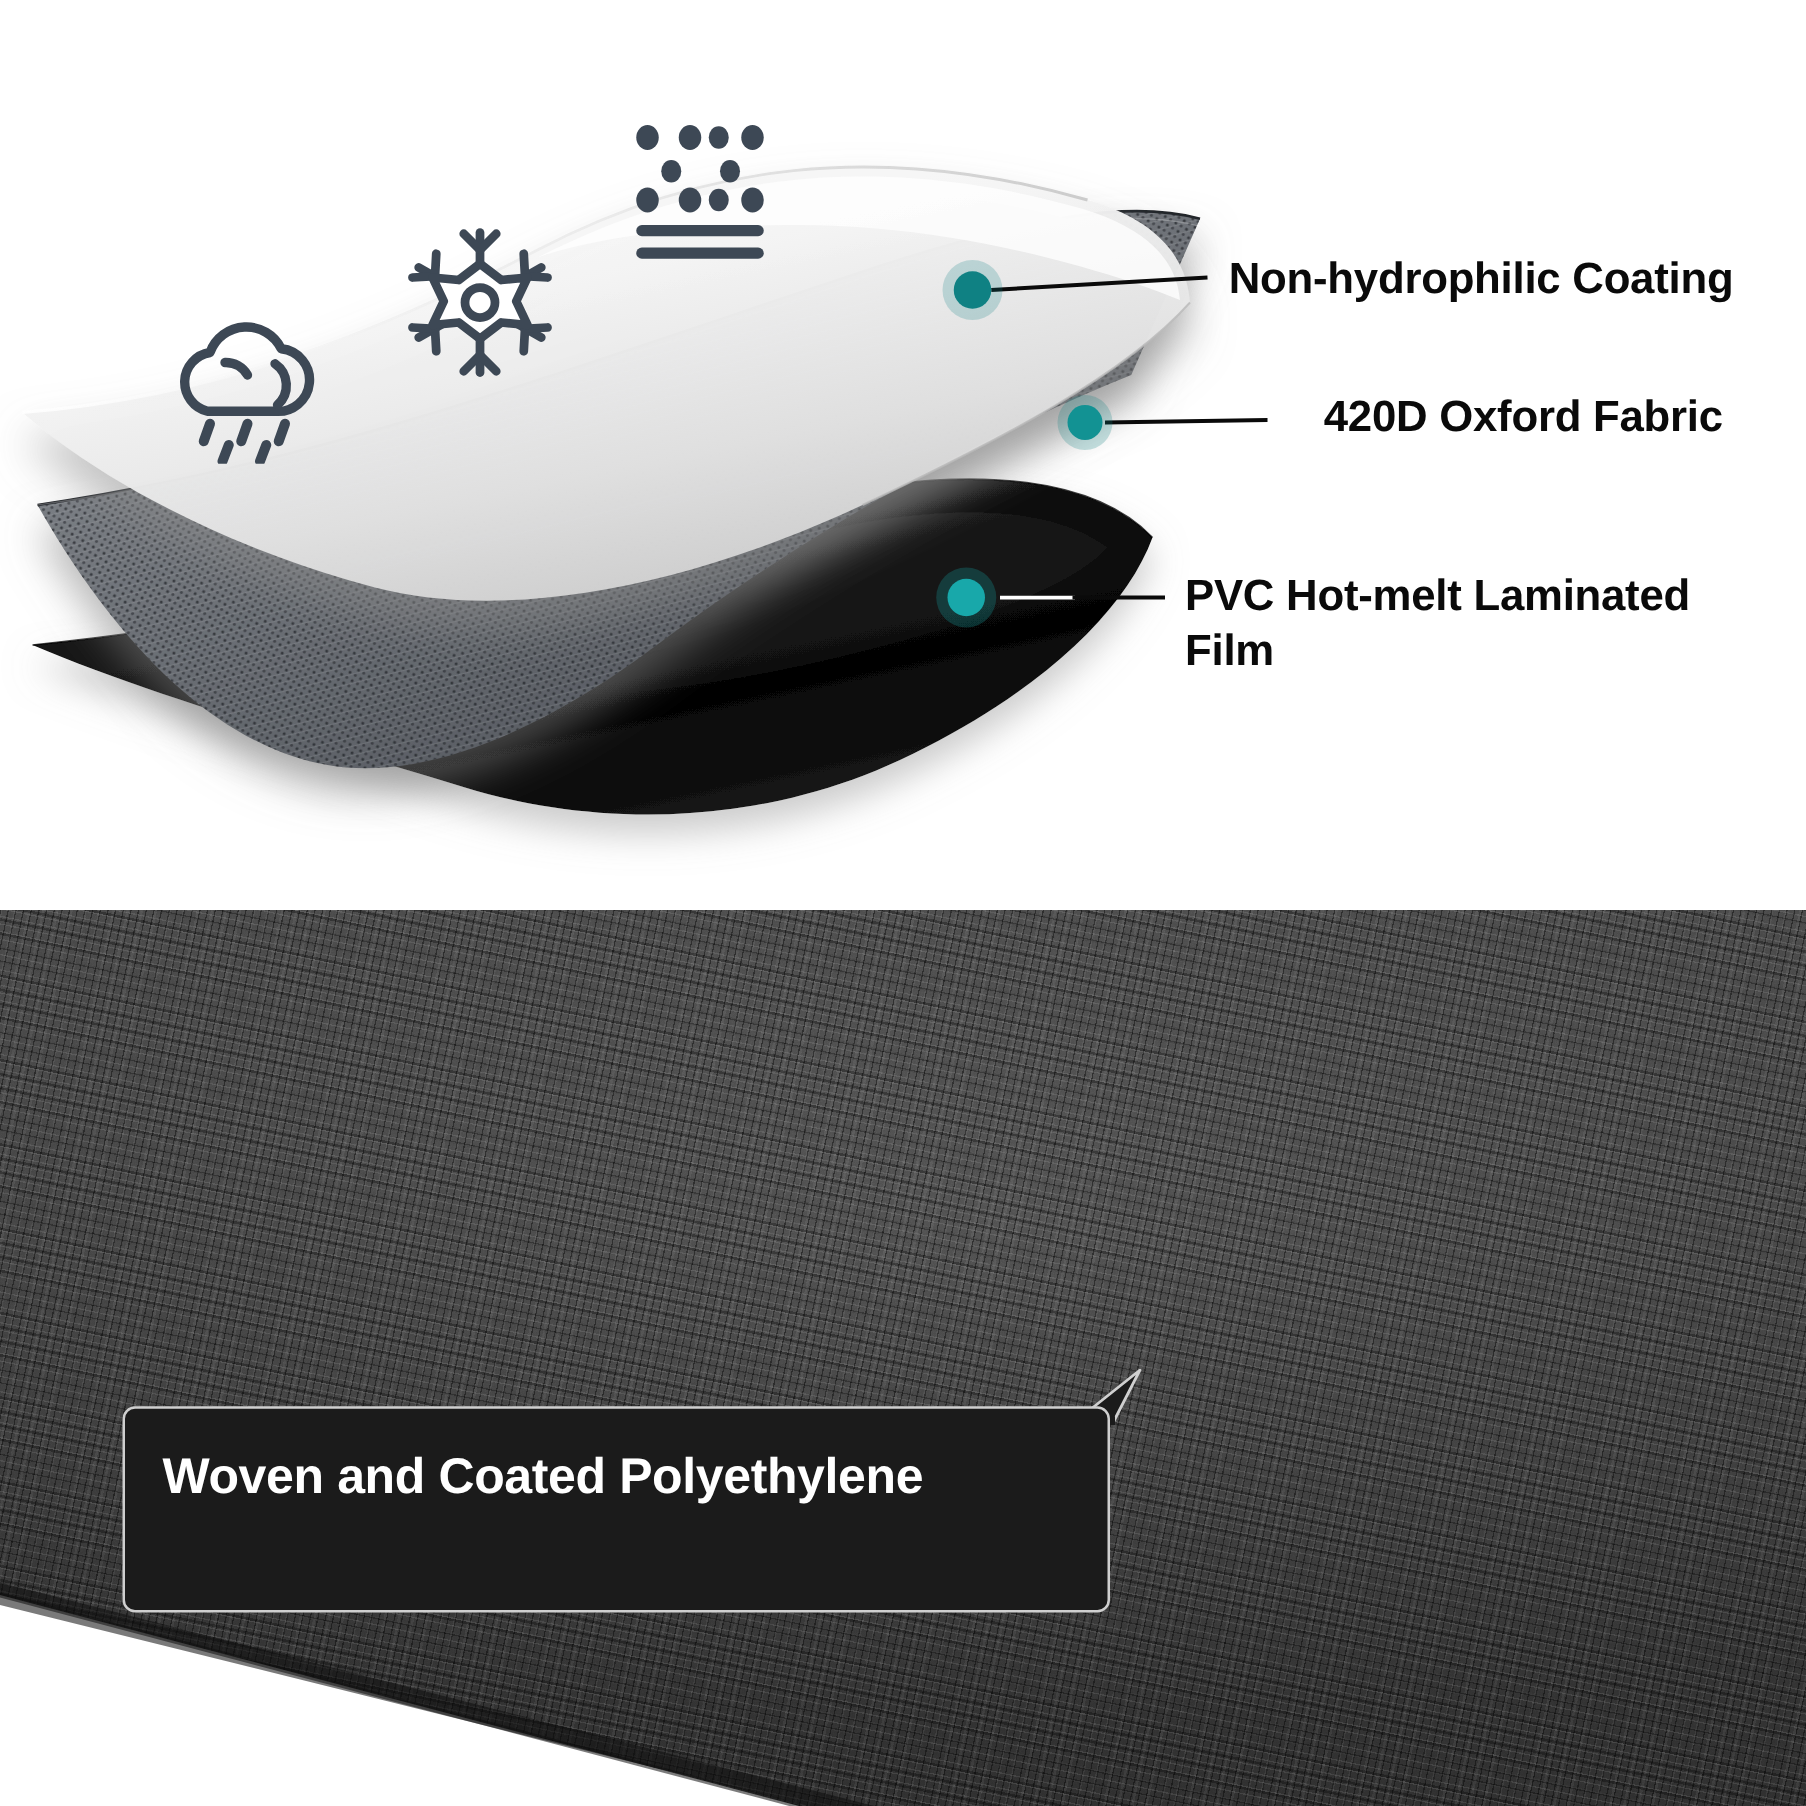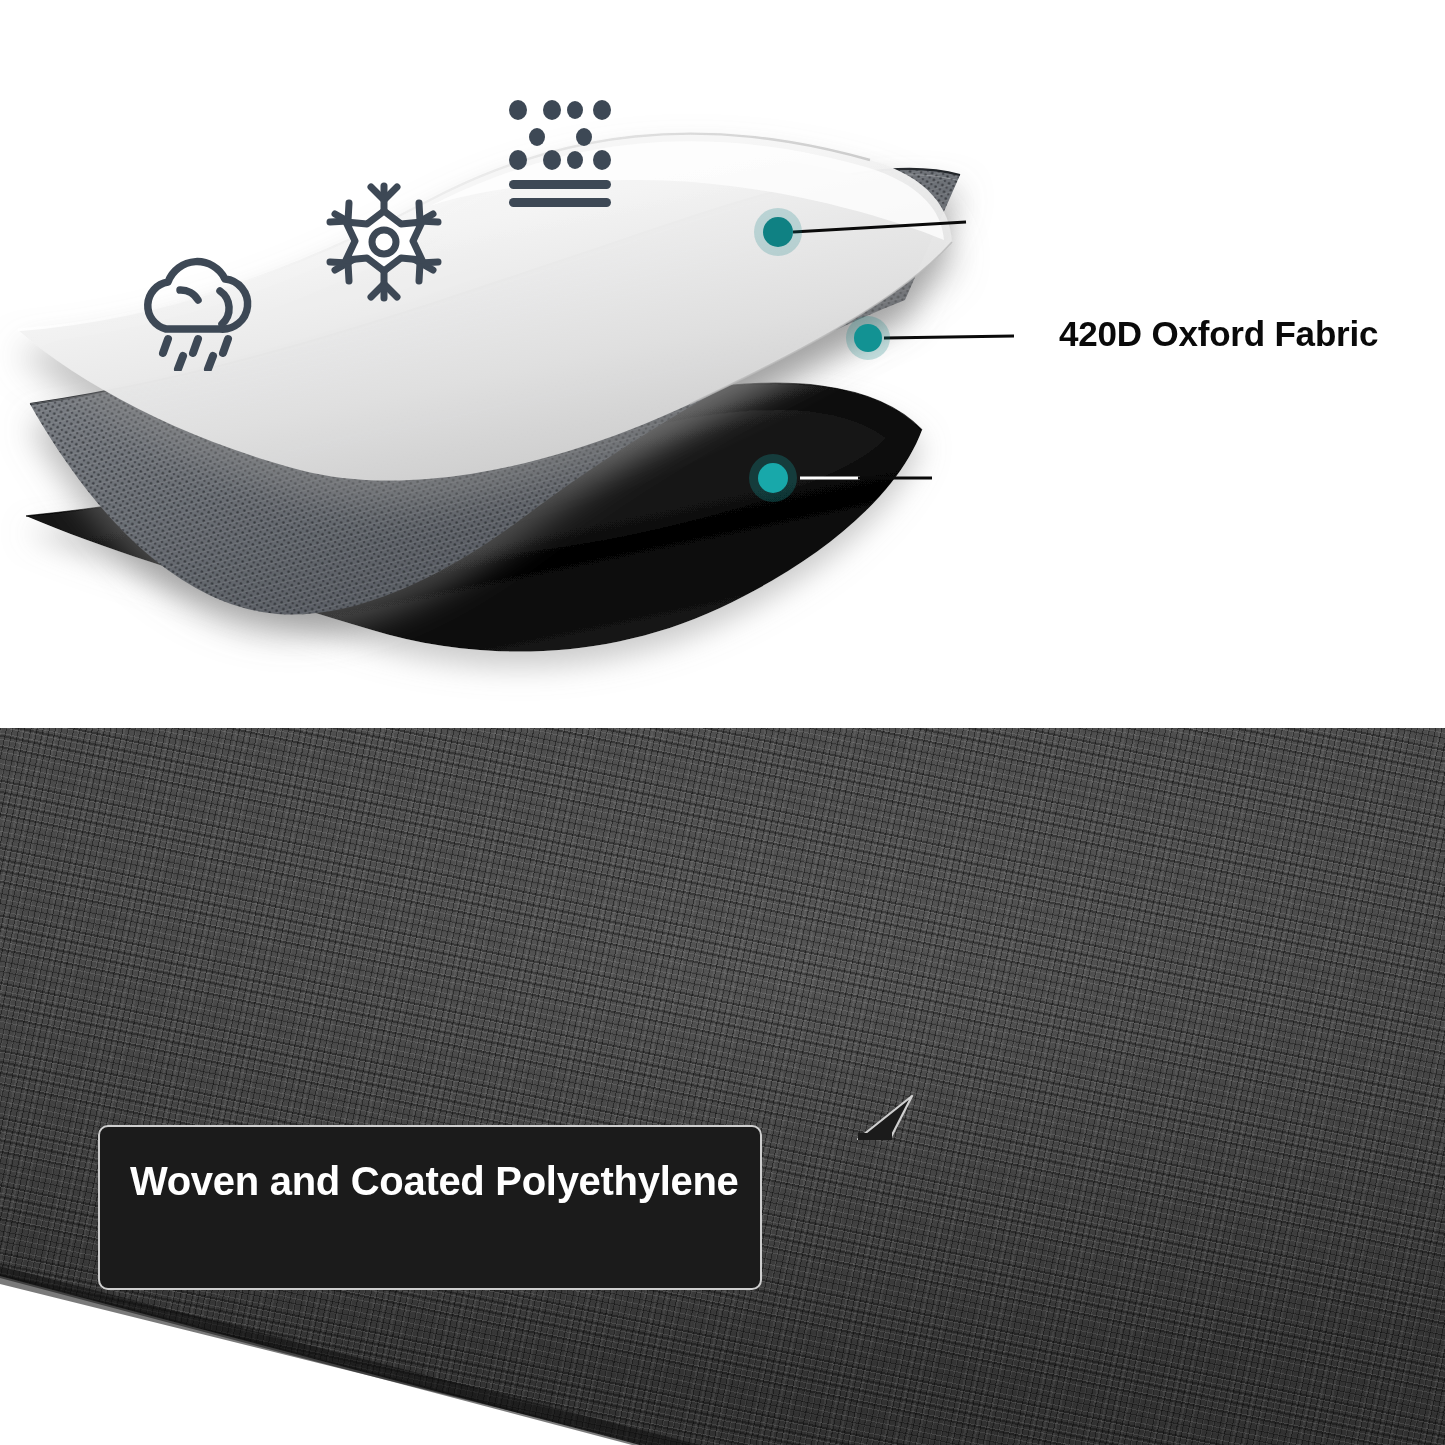--- a/index.html
+++ b/index.html
@@ -33,21 +33,21 @@
           repeating-linear-gradient(12deg, rgba(0,0,0,.30) 0 2px, rgba(0,0,0,0) 2px 11px),
           repeating-linear-gradient(102deg, rgba(255,255,255,.05) 0 2px, rgba(0,0,0,0) 2px 11px),
           radial-gradient(ellipse 120% 80% at 55% 35%, rgba(255,255,255,.10), rgba(0,0,0,0) 70%),
           linear-gradient(180deg,#444 0%,#3a3a3a 45%,#2e2e2e 100%);
   }
   #tarp-grain{position:absolute;inset:0;opacity:.55;mix-blend-mode:overlay;}
   
   #tarp-cut{position:absolute;left:0;top:0;width:1445px;height:717px;}
 
   
-  #caption-box{position:absolute;left:98px;top:1125px;width:664px;height:165px;
+  #caption-box{position:absolute;left:98px;top:1125px;width:790px;height:165px;
     background:#1b1b1b;border:2px solid #cfcfcf;border-radius:10px;box-sizing:border-box;
     padding:26px 0 0 30px;}
   .cap-line{color:#ffffff;font-size:40px;font-weight:bold;line-height:57px;letter-spacing:-0.3px;white-space:nowrap;}
   #caption-tail{position:absolute;left:856px;top:1095px;width:60px;height:45px;}
 </style>
 </head>
 <body>
 
 <div id="stage">
 
@@ -219,21 +219,26 @@
           <ellipse cx="13" cy="64" rx="9" ry="10"></ellipse>
           <ellipse cx="47" cy="64" rx="9" ry="10"></ellipse>
           <ellipse cx="70" cy="64" rx="8" ry="9"></ellipse>
           <ellipse cx="97" cy="64" rx="9" ry="10"></ellipse>
           <rect x="4" y="84" width="102" height="9" rx="4.5"></rect>
           <rect x="4" y="102" width="102" height="9" rx="4.5"></rect>
         </g>
       </svg>
     </div>
 
+    <div class="lbl" id="lbl-1">Non-hydrophilic Coating</div>
     <div class="lbl" id="lbl-2">420D Oxford Fabric</div>
+    <div class="lbl" id="lbl-3">
+      <div>PVC Hot-melt Laminated</div>
+      <div>Film</div>
+    </div>
   </div>
 
   <div id="photo-panel">
     <div id="tarp"></div>
 
     <svg id="tarp-grain" viewBox="0 0 1445 717" preserveAspectRatio="none">
       <defs>
         <filter id="grainF">
           <feTurbulence type="fractalNoise" baseFrequency="0.85" numOctaves="4" stitchTiles="stitch"></feTurbulence>
           <feColorMatrix type="saturate" values="0"></feColorMatrix>

